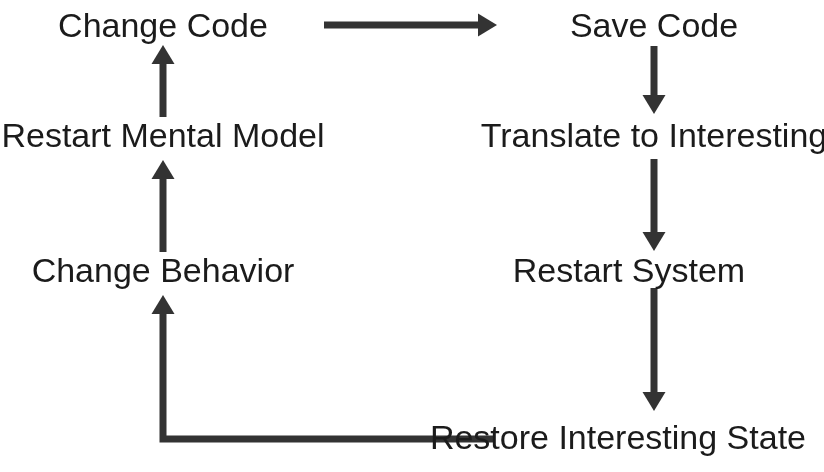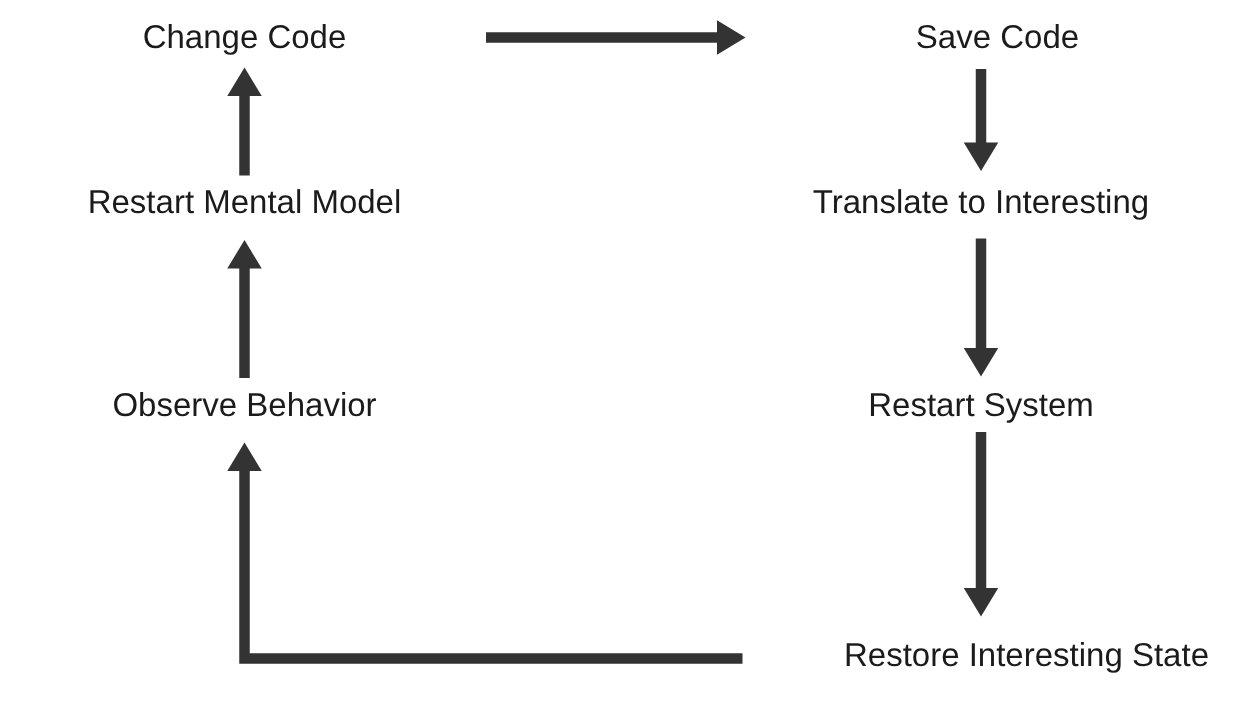--- a/index.html
+++ b/index.html
@@ -20,21 +20,21 @@
   #diagram-svg {
     position: absolute;
     left: 0;
     top: 0;
     width: 824px;
     height: 472px;
   }
   .node-label {
     position: absolute;
     font-family: "Liberation Sans", sans-serif;
-    font-size: 22px;
+    font-size: 34px;
     line-height: 34px;
     color: #1b1b1b;
     white-space: nowrap;
     letter-spacing: 0px;
   }
   
   .node-label.center {
     transform: translateX(-50%);
     text-align: center;
   }
@@ -82,25 +82,25 @@
     </g>
 
     <g>
       <path d="M 495 439 L 163 439 L 163 308" fill="none" stroke="#333333" stroke-width="7" stroke-linecap="butt" stroke-linejoin="miter"></path>
       <polygon points="163,295 151.5,314 174.5,314" fill="#333333"></polygon>
     </g>
   </svg>
 
   <div class="node-label center" style="left:163px; top:8px;">Change Code</div>
 
-  <div class="node-label center" style="left:654px; top:8px;margin-left:11px;">Save Code</div>
+  <div class="node-label center" style="left:654px; top:8px;">Save Code</div>
 
   <div class="node-label center" style="left:163px; top:118px;">Restart Mental Model</div>
 
   <div class="node-label center" style="left:654px; top:118px;">Translate to Interesting</div>
 
-  <div class="node-label center" style="left:163px; top:253px;">Observe Behavior</div>
+  <div class="node-label center" style="left:163px; top:253px;">Change Behavior</div>
 
-  <div class="node-label center" style="left:654px; top:253px;text-align:center;">Restart System</div>
+  <div class="node-label center" style="left:629px; top:253px;text-align:center;">Restart System</div>
 
   <div class="node-label right-anchor" style="left:806px; top:420px;">Restore Interesting State</div>
 
 </div>
 
 </body></html>

